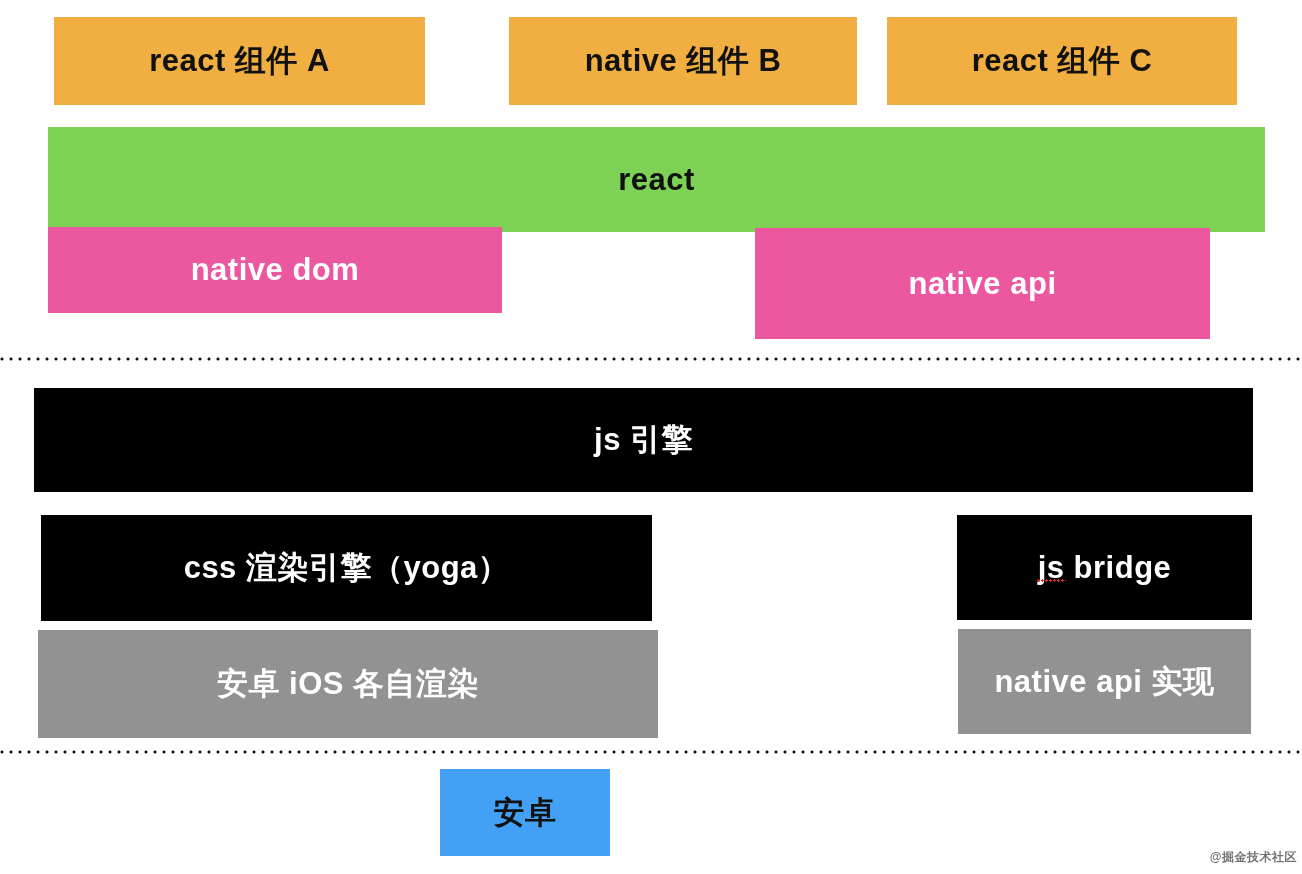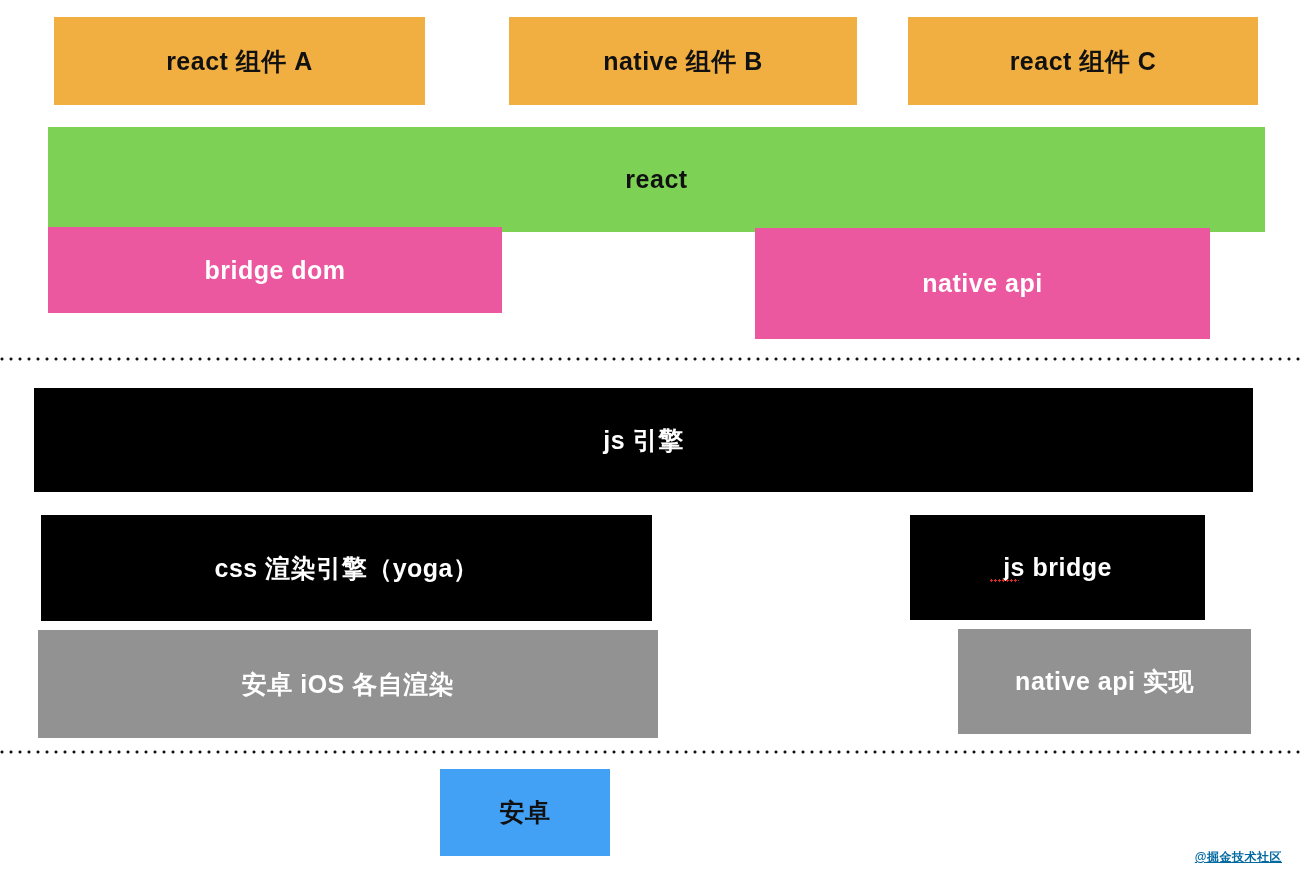--- a/index.html
+++ b/index.html
@@ -14,21 +14,21 @@
     height: 874px;
     background: #ffffff;
     overflow: hidden;
   }
   .box {
     position: absolute;
     display: flex;
     align-items: center;
     justify-content: center;
     font-weight: 700;
-    font-size: 25px;
+    font-size: 31px;
     letter-spacing: 0.5px;
     color: #111111;
   }
   .orange { background: var(--orange, #F2AF41); }
   .green  { background: var(--green,  #7DD256); }
   .pink   { background: var(--pink,   #EB58A0); color: #ffffff; }
   .black  { background: var(--black,  #000000); color: #ffffff; }
   .gray   { background: var(--gray,   #929292); color: #ffffff; }
   .blue   { background: var(--blue,   #42A0F5); text-align: center; }
   .dotted {
@@ -45,65 +45,64 @@
     left: 80px;
     top: 64px;
     width: 29px;
     height: 3px;
     background-image: radial-gradient(circle at 1.5px 1.5px, #e0281e 1.1px, transparent 1.4px);
     background-size: 4px 3px;
     background-repeat: repeat-x;
   }
   .watermark {
     position: absolute;
-    right: 20px;
+    right: 5px;
     bottom: 8px;
     font-size: 12px;
     font-weight: 700;
-    color: #0369a1;
+    color: #737373;
     letter-spacing: 0.5px;
-    text-decoration: underline;
   }
 </style>
 </head>
 <body>
 
 <div class="canvas">
 
   <div class="box orange" style="left:54px;top:17px;width:371px;height:88px">
     <span>react 组件 A</span>
   </div>
   <div class="box orange" style="left:509px;top:17px;width:348px;height:88px">
     <span>native 组件 B</span>
   </div>
-  <div class="box orange" style="left:908px;top:17px;width:350px;height:88px">
+  <div class="box orange" style="left:887px;top:17px;width:350px;height:88px">
     <span>react 组件 C</span>
   </div>
 
   <div class="box green" style="left:48px;top:127px;width:1217px;height:105px">
     <span>react</span>
   </div>
 
   <div class="box pink" style="left:48px;top:227px;width:454px;height:86px">
-    <span>bridge dom</span>
+    <span>native dom</span>
   </div>
   <div class="box pink" style="left:755px;top:228px;width:455px;height:111px">
     <span>native api</span>
   </div>
 
   <div class="dotted" style="top:357px"></div>
 
   <div class="box black" style="left:34px;top:388px;width:1219px;height:104px">
     <span>js 引擎</span>
   </div>
 
   <div class="box black" style="left:41px;top:515px;width:611px;height:106px">
     <span>css 渲染引擎（yoga）</span>
   </div>
-  <div class="box black" style="left:910px;top:515px;width:295px;height:105px">
+  <div class="box black" style="left:957px;top:515px;width:295px;height:105px">
     <span>js bridge</span>
     <div class="squiggle"></div>
   </div>
 
   <div class="box gray" style="left:38px;top:630px;width:620px;height:108px">
     <span>安卓 iOS 各自渲染</span>
   </div>
   <div class="box gray" style="left:958px;top:629px;width:293px;height:105px">
     <span>native api 实现</span>
   </div>

